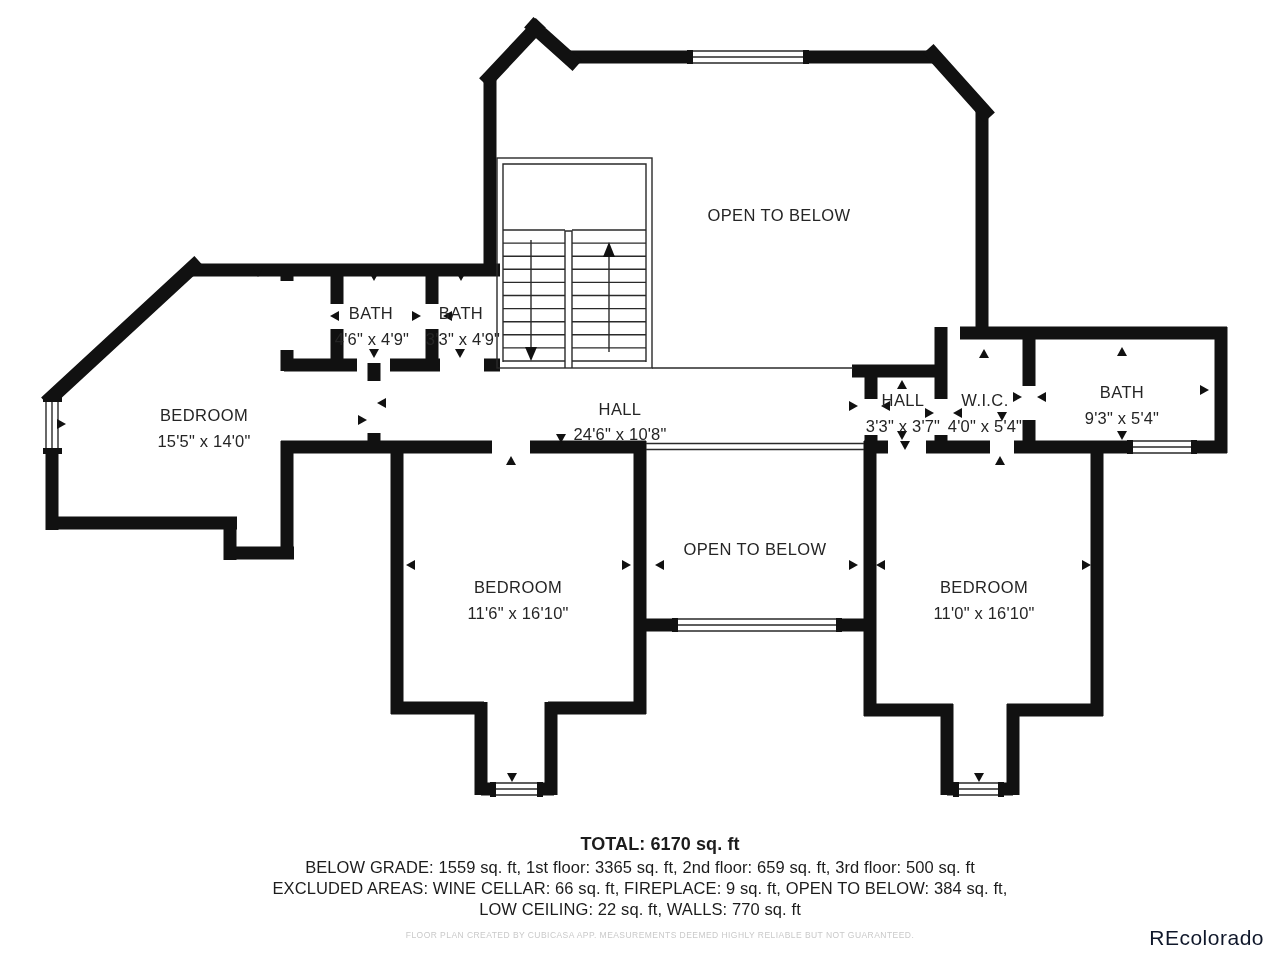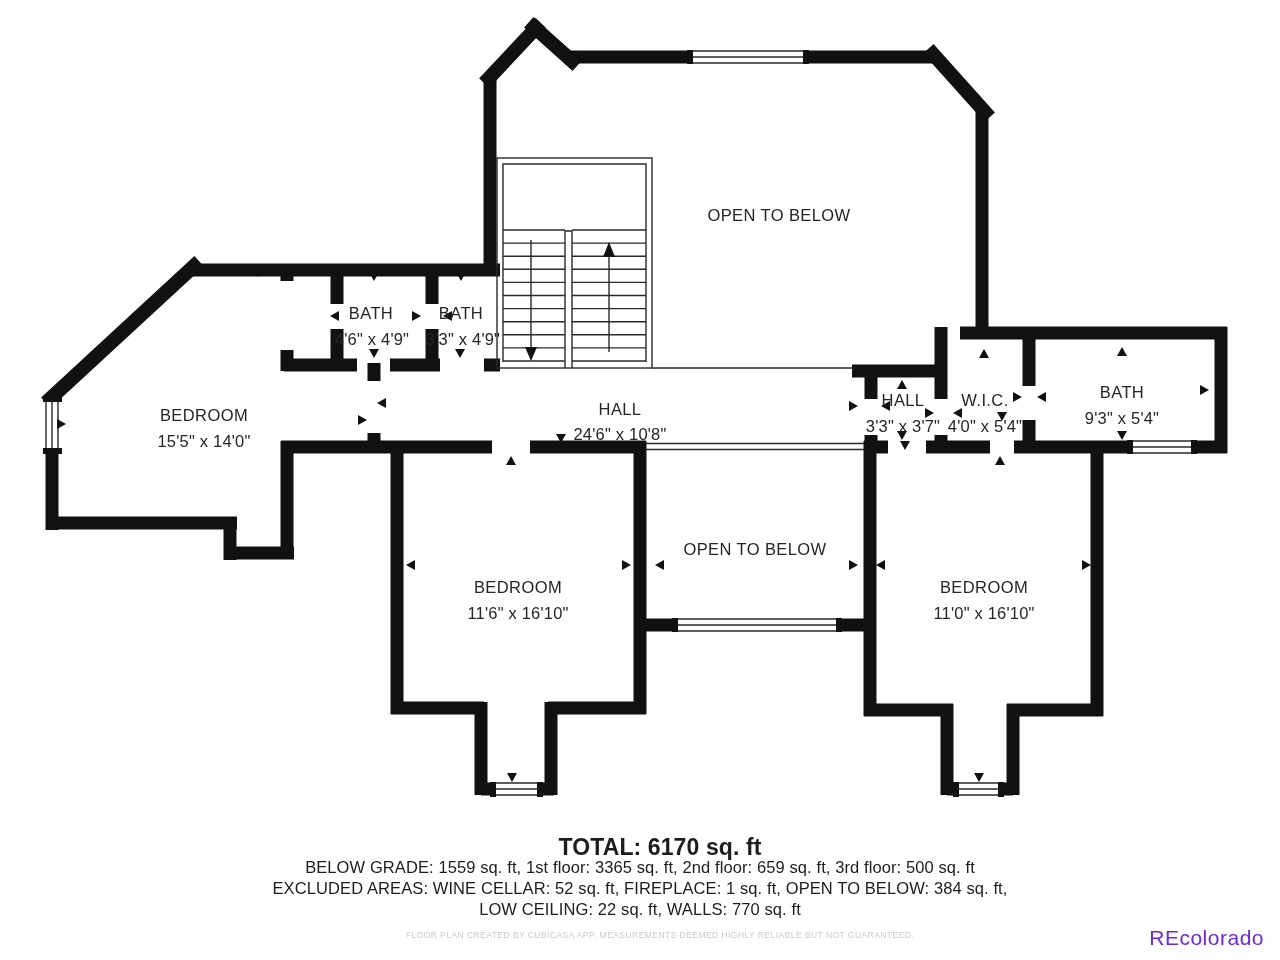--- a/index.html
+++ b/index.html
@@ -8,27 +8,27 @@
     font-family:"Liberation Sans","DejaVu Sans",sans-serif;
   }
   #plan-wrap{position:absolute;left:0;top:0;width:1280px;height:960px;}
   svg text{fill:#252525;}
   .room-name{font-size:16.5px;letter-spacing:.4px;}
   .room-dims{font-size:16.5px;letter-spacing:.2px;}
   .footer-line{
     position:absolute;left:0;right:0;text-align:center;color:#1c1c1c;
     font-size:16.5px;letter-spacing:.1px;
   }
-  .footer-total{font-weight:bold;font-size:23px;margin-left:40px;}
+  .footer-total{font-weight:bold;font-size:18px;margin-left:40px;}
   .disclaimer{
     position:absolute;left:0;right:0;text-align:center;color:#c9c9c9;
     font-size:8.5px;letter-spacing:.45px;top:930px;padding-left:40px;
   }
   .watermark{
-    position:absolute;right:16px;top:926px;color:#6d28d9;
+    position:absolute;right:16px;top:926px;color:#0f172a;
     font-size:21px;letter-spacing:.5px;
   }
 </style>
 </head>
 <body>
 
 <div id="plan-wrap">
 <svg width="1280" height="960" viewBox="0 0 1280 960" xmlns="http://www.w3.org/2000/svg">
 
   <g stroke="#111111" stroke-width="13" fill="none">
@@ -250,16 +250,16 @@
     <text class="room-name" x="755" y="555">OPEN TO BELOW</text>
 
     <text class="room-name" x="984" y="593">BEDROOM</text>
     <text class="room-dims" x="984" y="619">11'0" x 16'10"</text>
   </g>
 </svg>
 </div>
 
 <div class="footer-line footer-total" style="top:834px">TOTAL: 6170 sq. ft</div>
 <div class="footer-line" style="top:858px">BELOW GRADE: 1559 sq. ft, 1st floor: 3365 sq. ft, 2nd floor: 659 sq. ft, 3rd floor: 500 sq. ft</div>
-<div class="footer-line" style="top:879px">EXCLUDED AREAS: WINE CELLAR: 52 sq. ft, FIREPLACE: 1 sq. ft, OPEN TO BELOW: 384 sq. ft,</div>
+<div class="footer-line" style="top:879px">EXCLUDED AREAS: WINE CELLAR: 66 sq. ft, FIREPLACE: 9 sq. ft, OPEN TO BELOW: 384 sq. ft,</div>
 <div class="footer-line" style="top:900px">LOW CEILING: 22 sq. ft, WALLS: 770 sq. ft</div>
 <div class="disclaimer">FLOOR PLAN CREATED BY CUBICASA APP. MEASUREMENTS DEEMED HIGHLY RELIABLE BUT NOT GUARANTEED.</div>
 <div class="watermark">REcolorado</div>
 
 </body></html>

